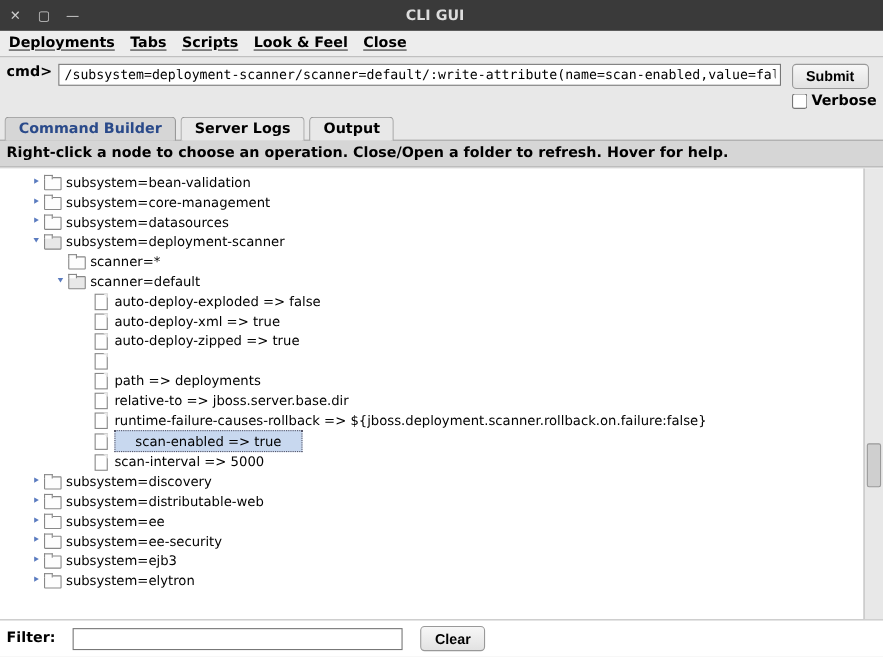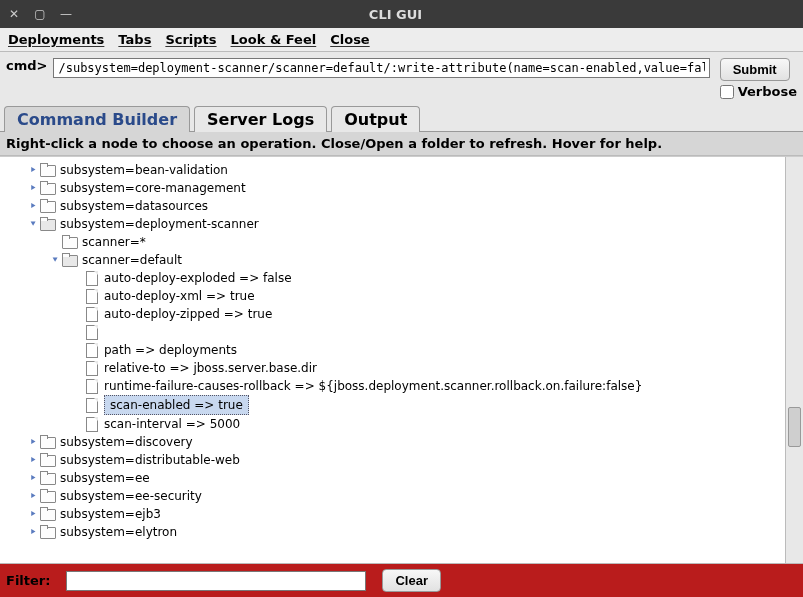--- a/index.html
+++ b/index.html
@@ -76,21 +76,21 @@
   padding: 0 4px;
   margin-top: 2px;
 }
 .tab {
   background: #e8e8e8;
   border: 1px solid #999;
   border-bottom: none;
   border-radius: 4px 4px 0 0;
   padding: 3px 12px;
   font-weight: bold;
-  font-size: 16px;
+  font-size: 13px;
   margin-right: 4px;
   position: relative;
   top: 1px;
   cursor: default;
 }
 .tab.active {
   background: #d6d6d6;
   color: #2a4a8a;
 }
 .hint {
@@ -181,29 +181,29 @@
   content: "";
   position: absolute;
   right: 2px; top: 0;
   width: 0; height: 0;
   border-top: 4px solid #e8e8e8;
   border-left: 4px solid transparent;
 }
 .node-label.selected {
   background: #c8d8ef;
   border: 1px dotted #556;
-  padding: 0 5px;
+  padding: 0 18px;
 }
 .filterbar {
   border-top: 1px solid #bbb;
   padding: 5px 6px;
   display: flex;
   align-items: center;
   gap: 16px;
-  background: #b91c1c;
+  background: #ffffff;
 }
 .filterbar .label { font-weight: bold; font-size: 13px; }
 .filterbar input {
   width: 300px;
   border: 1px solid #777;
   background: #fff;
   height: 20px;
   padding: 2px 4px;
 }
 </style>

